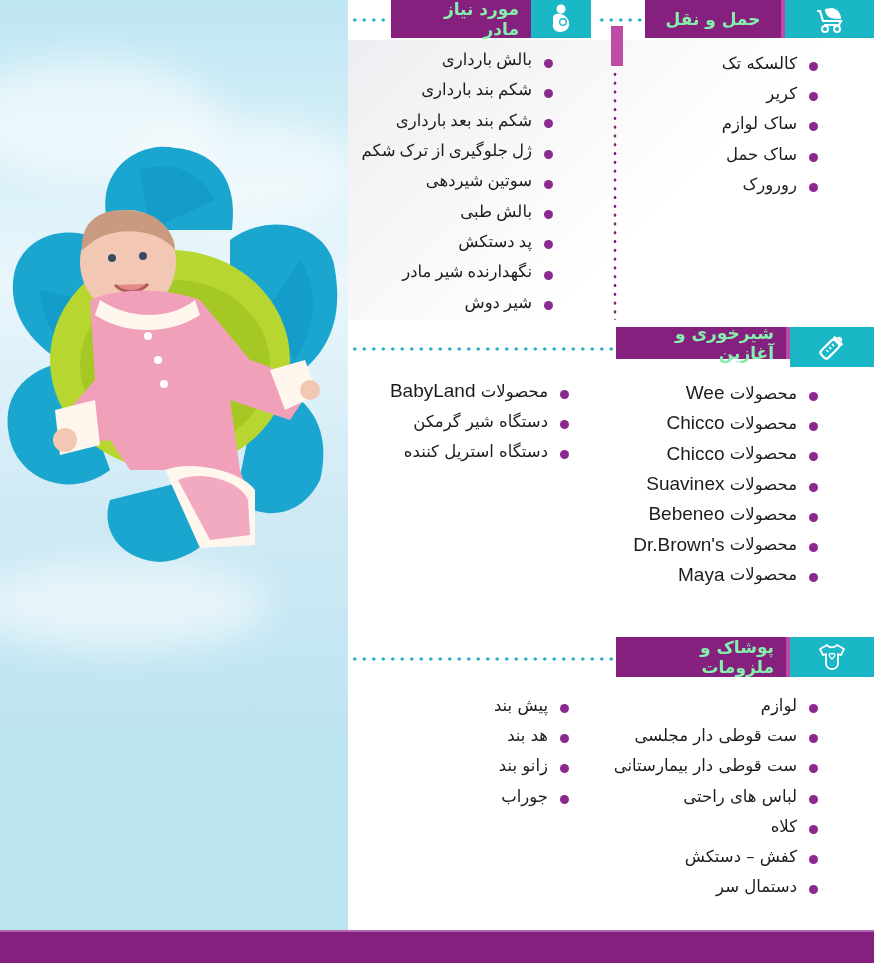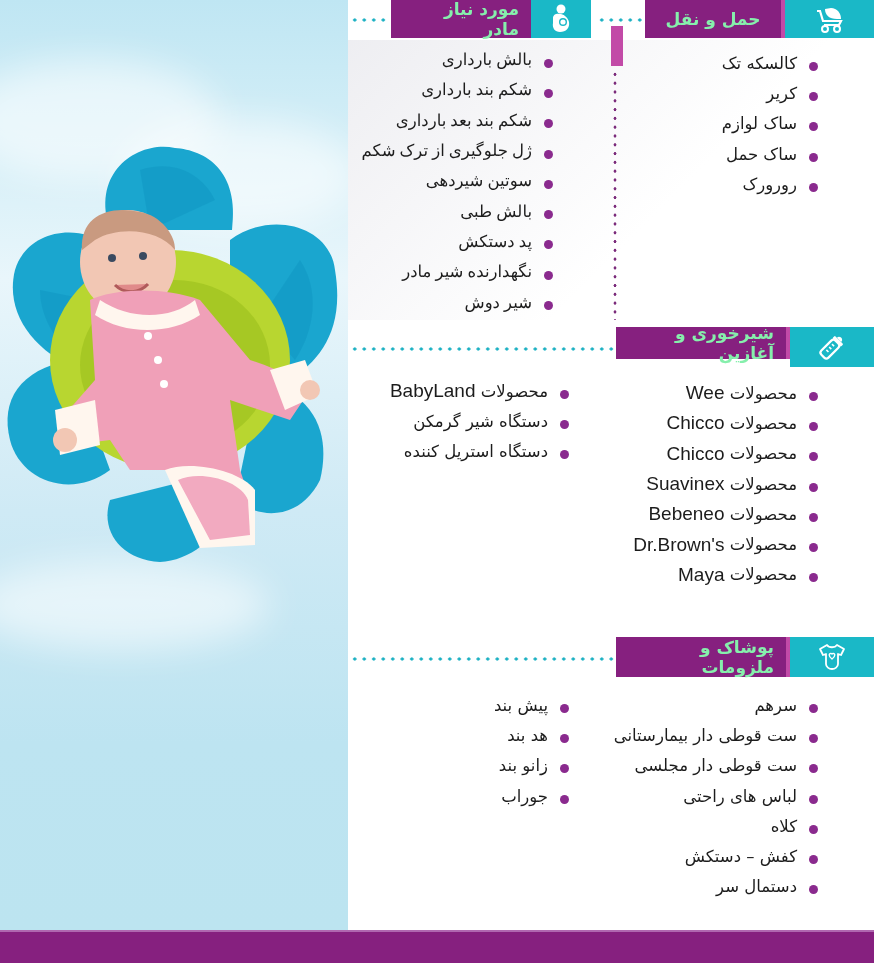--- a/index.html
+++ b/index.html
@@ -247,32 +247,32 @@
     <svg width="30" height="30" viewBox="0 0 30 30">
       <path d="M10 3 C12 6 18 6 20 3 L27 7 L24 13 L21 12 L21 22 C21 25 18 27 15 27 C12 27 9 25 9 22 L9 12 L6 13 L3 7 Z" stroke="#fff" stroke-width="1.8" fill="none" stroke-linejoin="round"></path>
       <path d="M15 17 C11 14 12 11 14 11.5 C14.6 11.7 15 12.2 15 12.6 C15 12.2 15.4 11.7 16 11.5 C18 11 19 14 15 17 Z" stroke="#fff" stroke-width="1.4" fill="none"></path>
     </svg>
   </div>
 </div>
 
 <ul class="list" style="right:56px;top:690px;">
   <li>
       <span class="bullet"></span>
-      <span>سرهم</span>
+      <span>لوازم</span>
+    </li>
+  <li>
+      <span class="bullet"></span>
+      <span>ست قوطی دار مجلسی</span>
     </li>
   <li>
       <span class="bullet"></span>
       <span>ست قوطی دار بیمارستانی</span>
     </li>
   <li>
       <span class="bullet"></span>
-      <span>ست قوطی دار مجلسی</span>
-    </li>
-  <li>
-      <span class="bullet"></span>
       <span>لباس های راحتی</span>
     </li>
   <li>
       <span class="bullet"></span>
       <span>کلاه</span>
     </li>
   <li>
       <span class="bullet"></span>
       <span>کفش – دستکش</span>
     </li>

